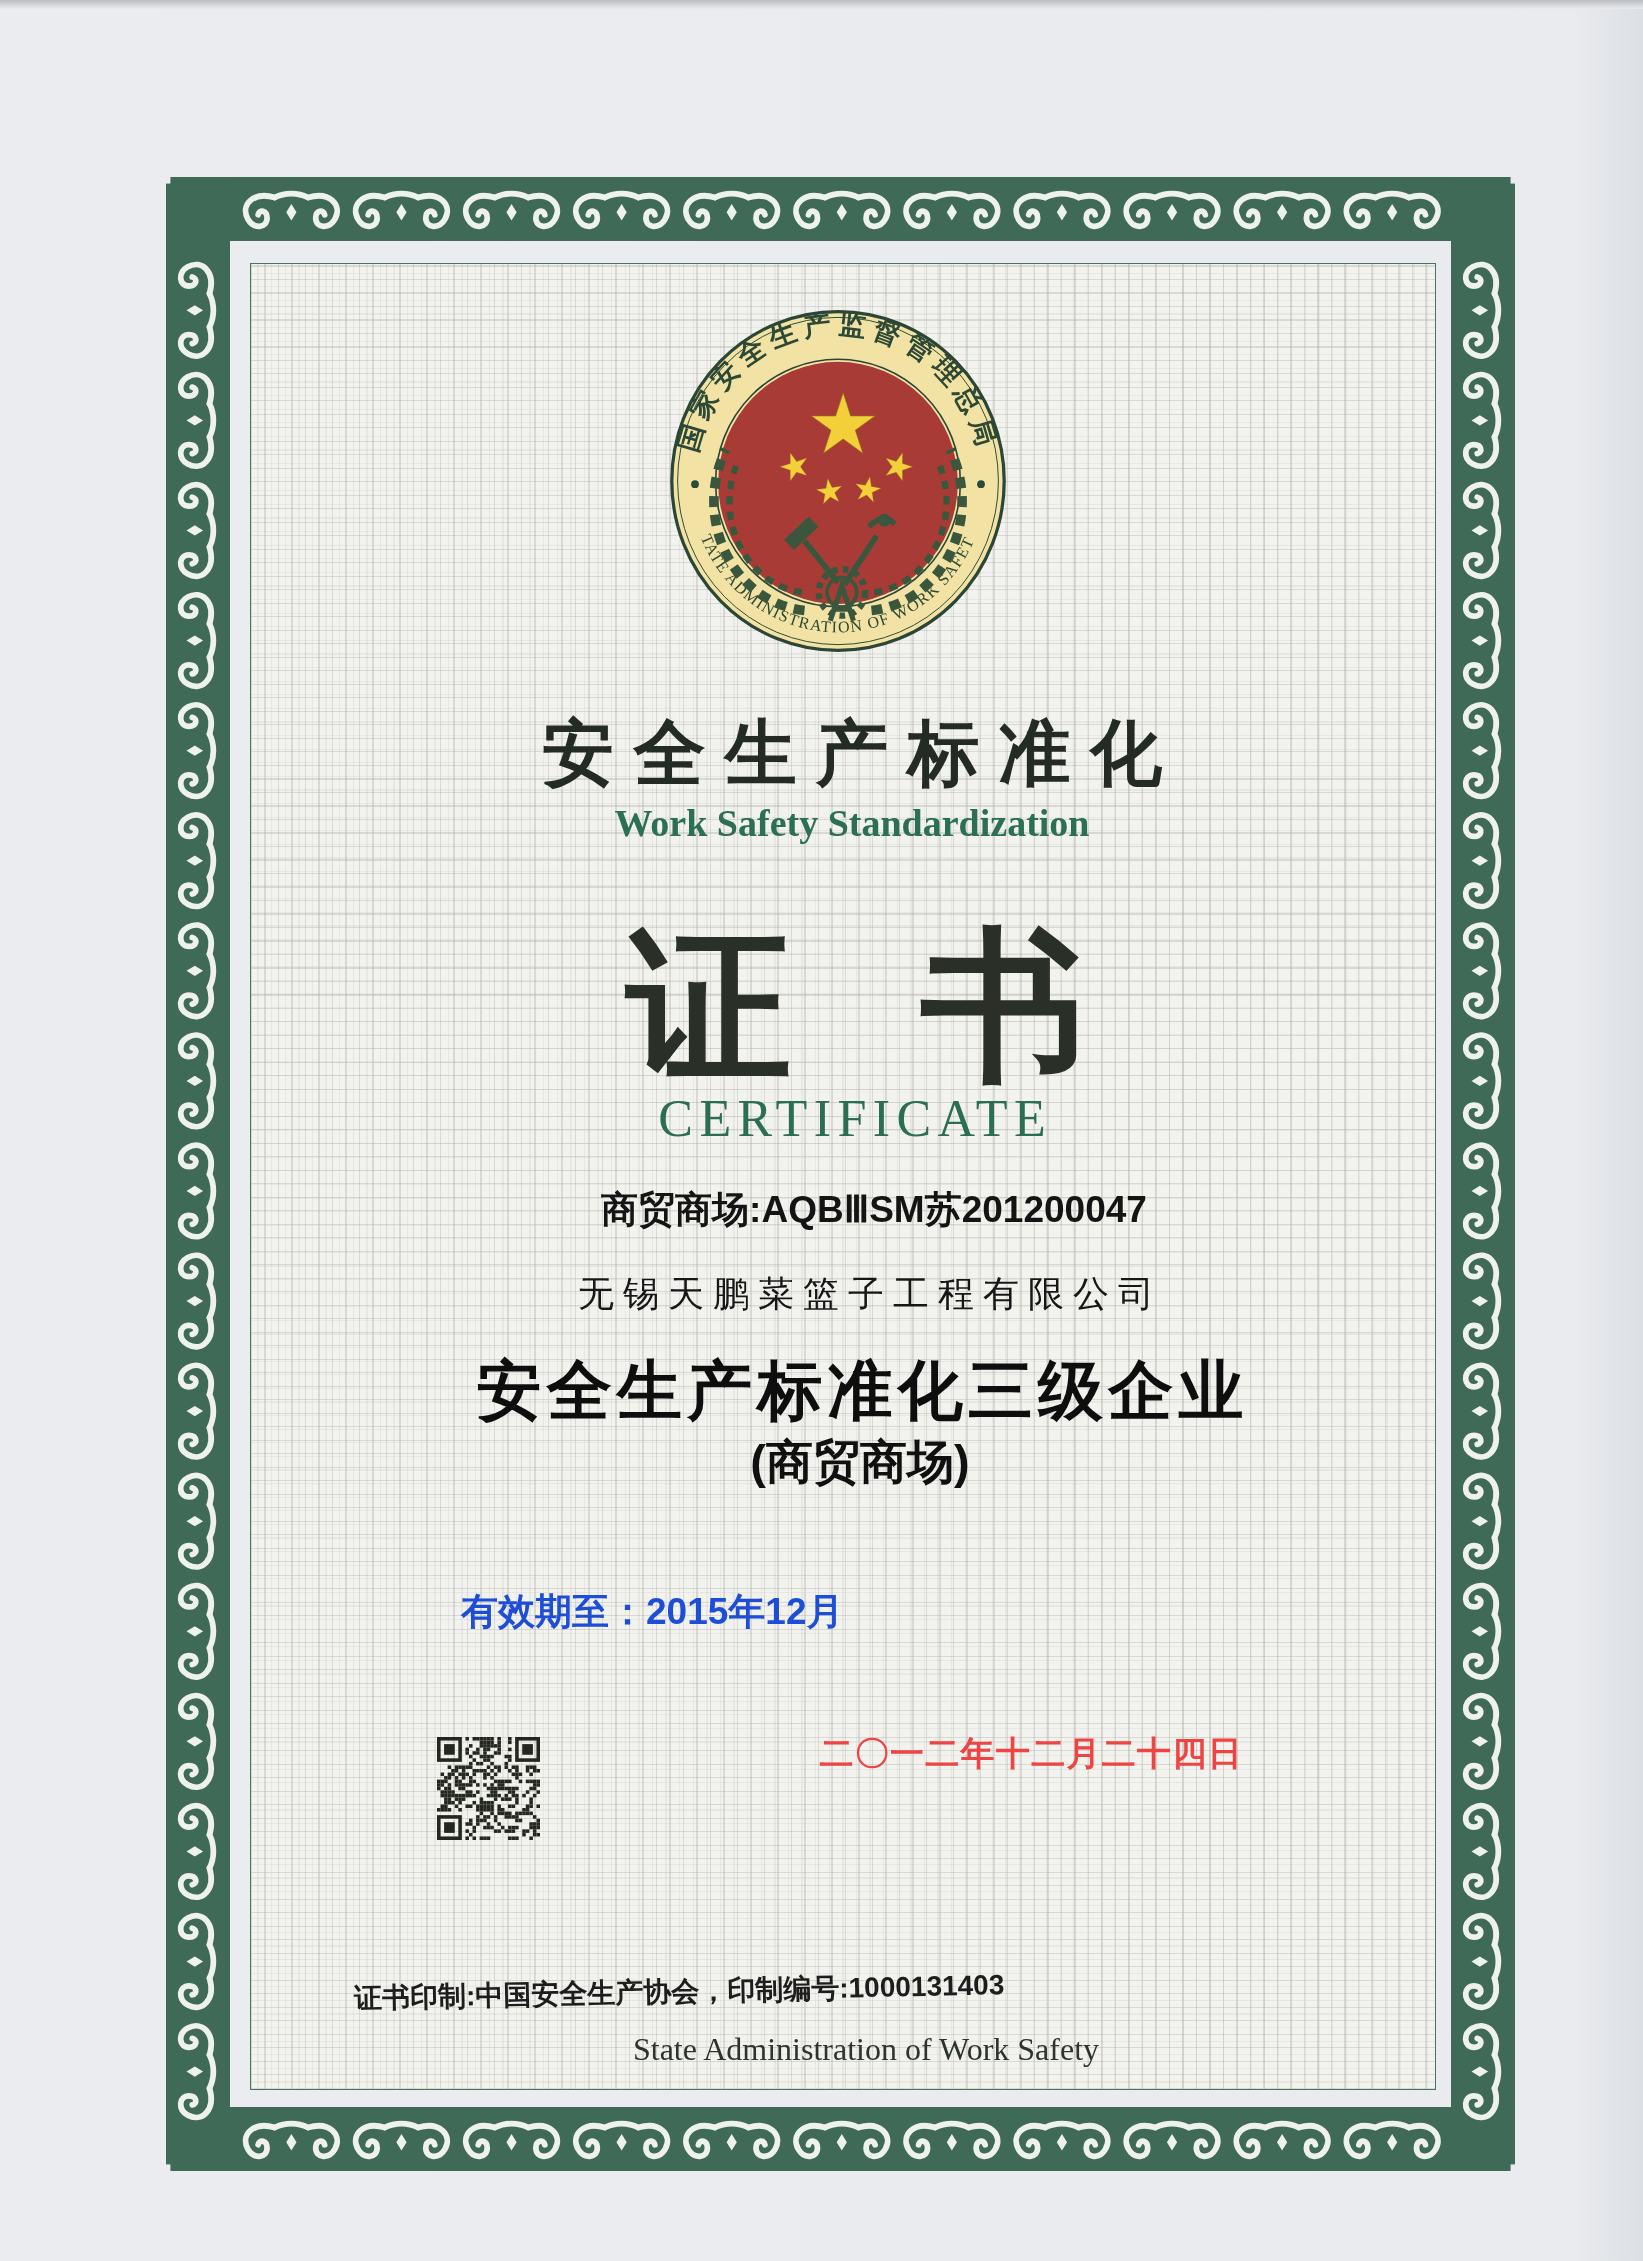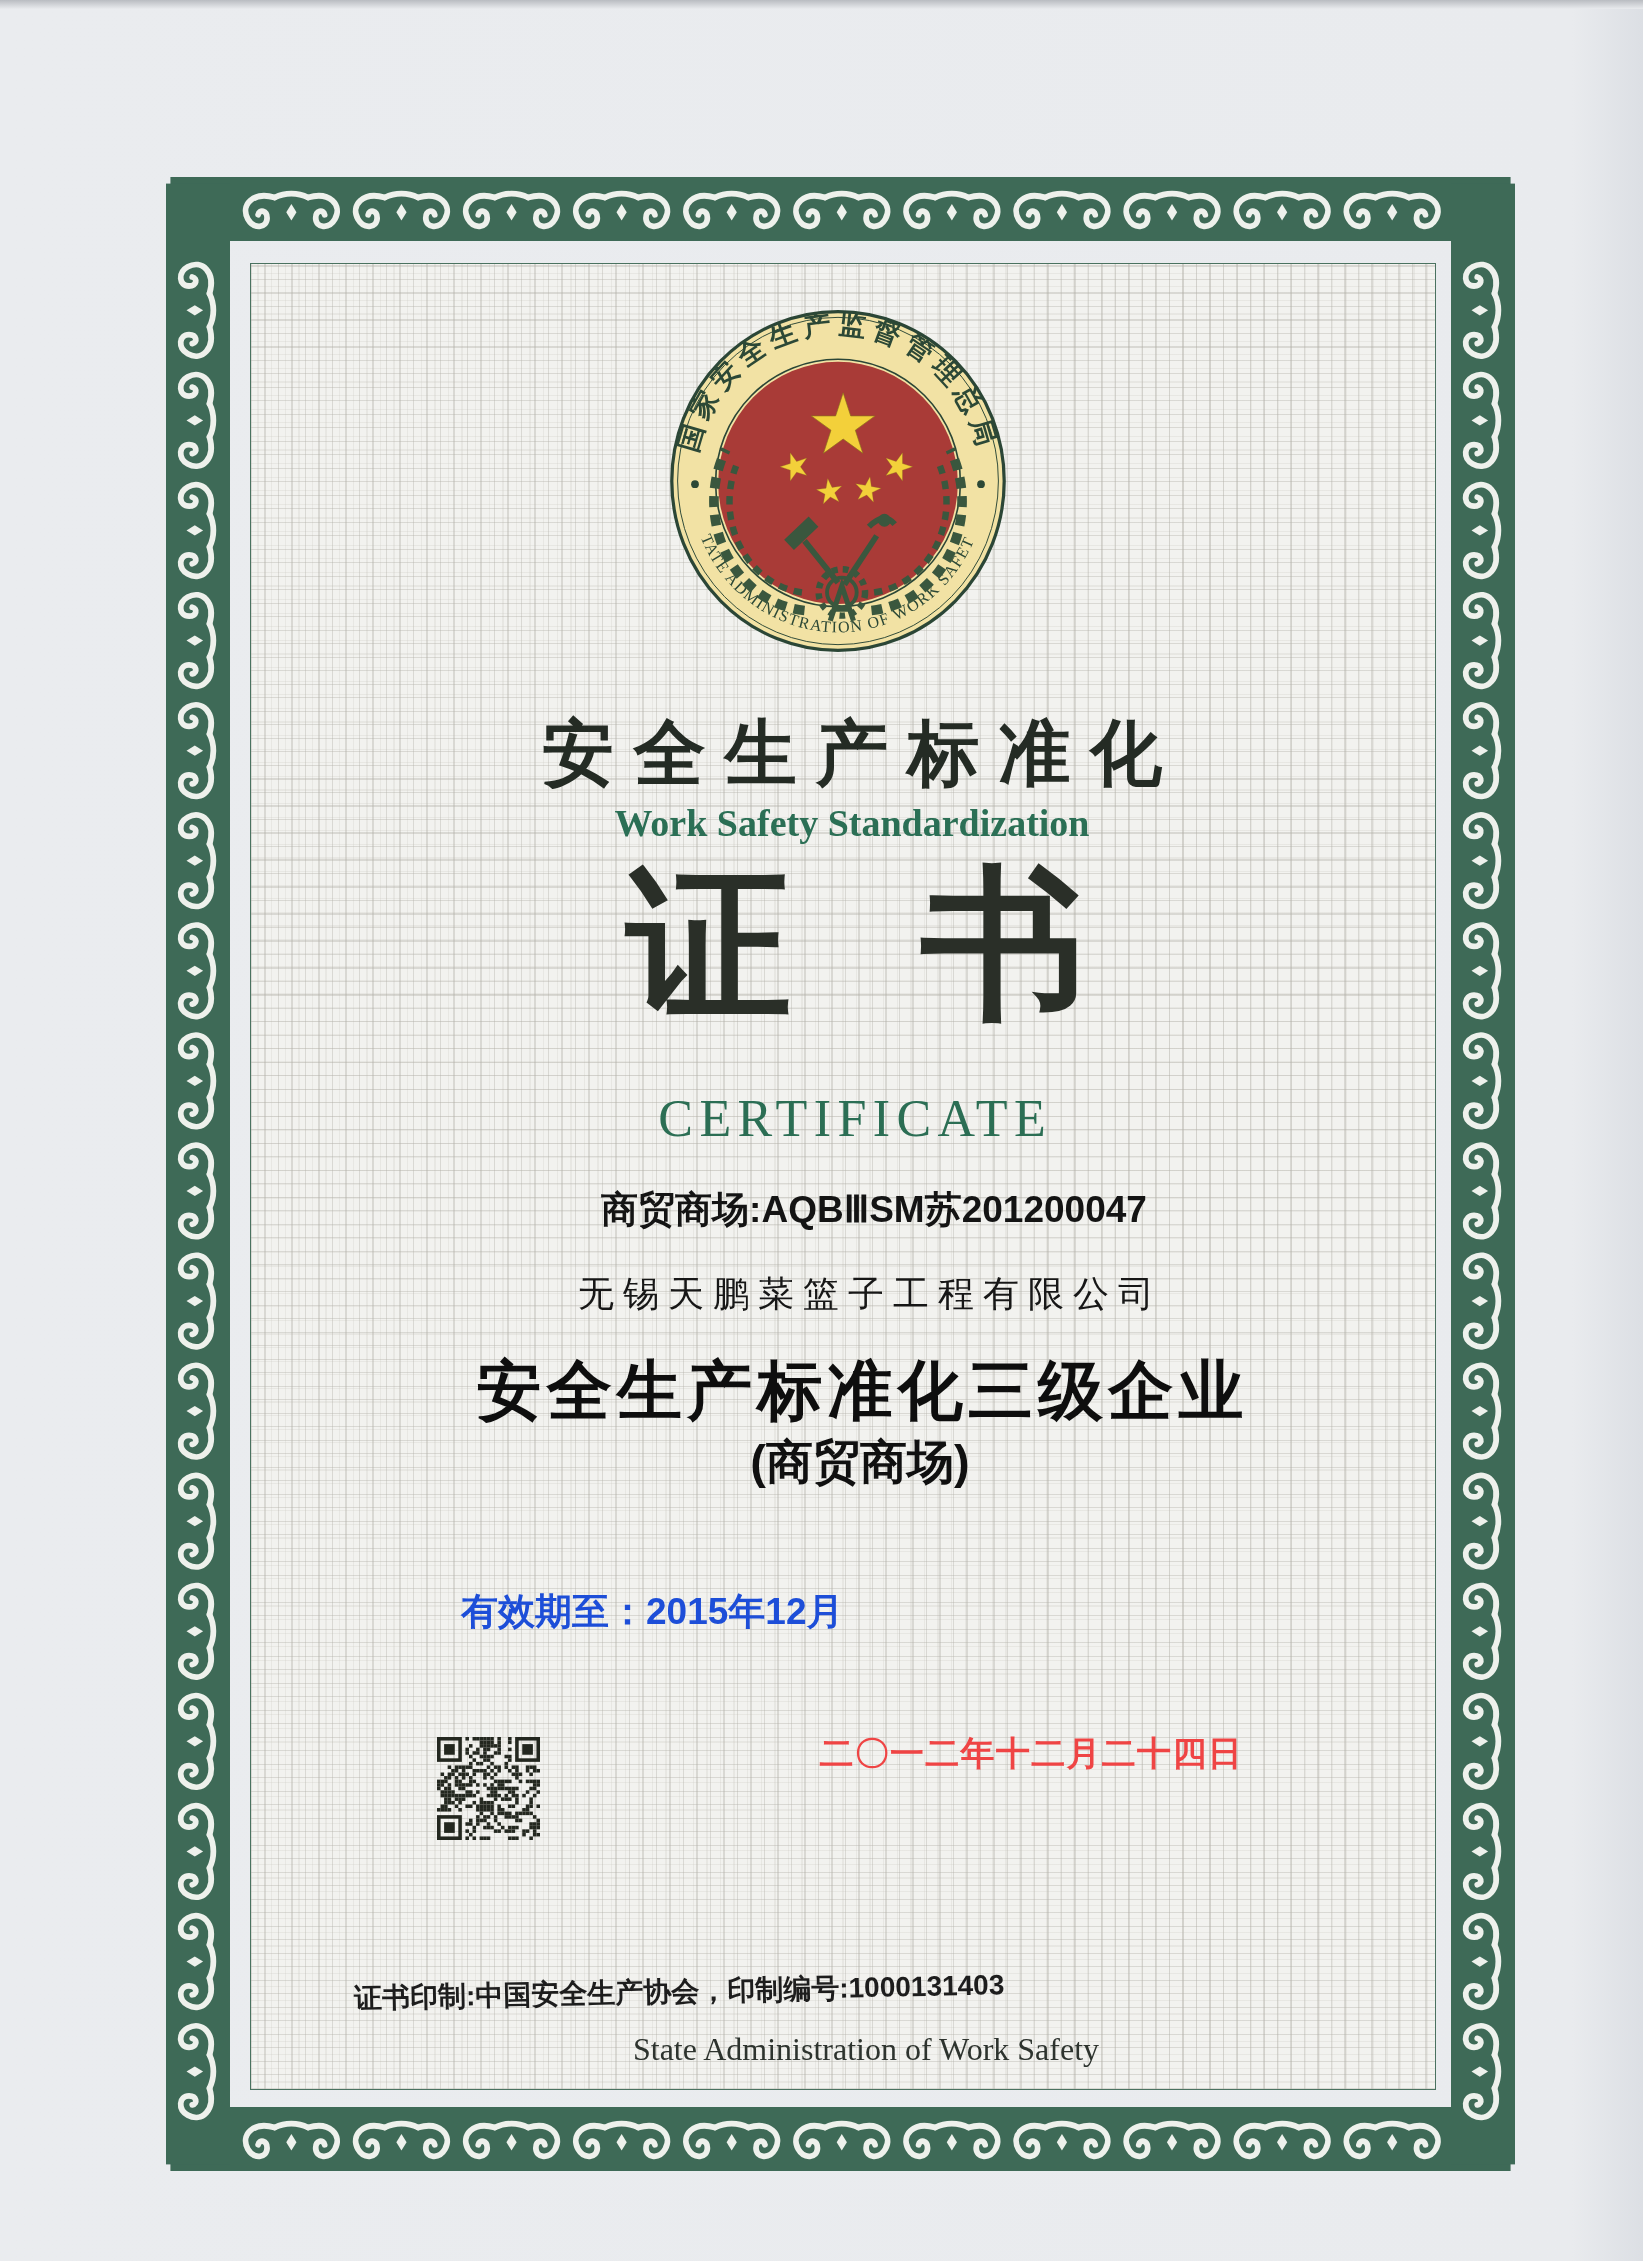--- a/index.html
+++ b/index.html
@@ -27,22 +27,22 @@
   .content{position:absolute;left:250px;top:263px;width:1186px;height:1827px;}
   .line{position:absolute;left:0;width:100%;text-align:center;line-height:1;white-space:nowrap;}
 
   .seal{position:absolute;left:419px;top:46px;width:338px;height:344px;}
 
   .title-cn{top:455px;font-size:72px;color:#242b24;font-weight:bold;
     font-family:"Liberation Serif",serif;transform:translateX(9px);}
   .title-cn span{letter-spacing:19.3px;margin-right:-19.3px;display:inline-block;}
   .title-en{top:541px;font-size:38px;color:#2b6f55;font-family:"Liberation Serif",serif;
     font-weight:bold;transform:translateX(9px);}
-  .cert-cn{top:612px;font-size:165px;color:#2a2f28;font-weight:bold;
-    font-family:Liberation Mono, monospace;transform:translateX(13px);}
+  .cert-cn{top:661px;font-size:165px;color:#2a2f28;font-weight:bold;
+    font-family:Liberation Sans, sans-serif;transform:translateX(13px);}
   .cert-cn span{letter-spacing:129px;margin-right:-129px;display:inline-block;}
   .cert-en{top:830px;font-size:52px;color:#2b6e54;font-family:Liberation Serif, serif;
     transform:translateX(9px);}
   .cert-en span{letter-spacing:6.4px;margin-right:-6.4px;display:inline-block;}
   .cert-no{top:928px;font-size:37px;color:#141414;font-weight:bold;transform:translateX(31px);}
   .company{top:1013px;font-size:36px;color:#171717;font-family:"Liberation Serif",serif;
     transform:translateX(23px);}
   .company span{letter-spacing:9px;margin-right:-9px;display:inline-block;}
   .award{top:1095px;font-size:65px;color:#0e0e0e;font-weight:900;transform:translateX(17px);}
   .award span{letter-spacing:5.2px;margin-right:-5.2px;display:inline-block;}

